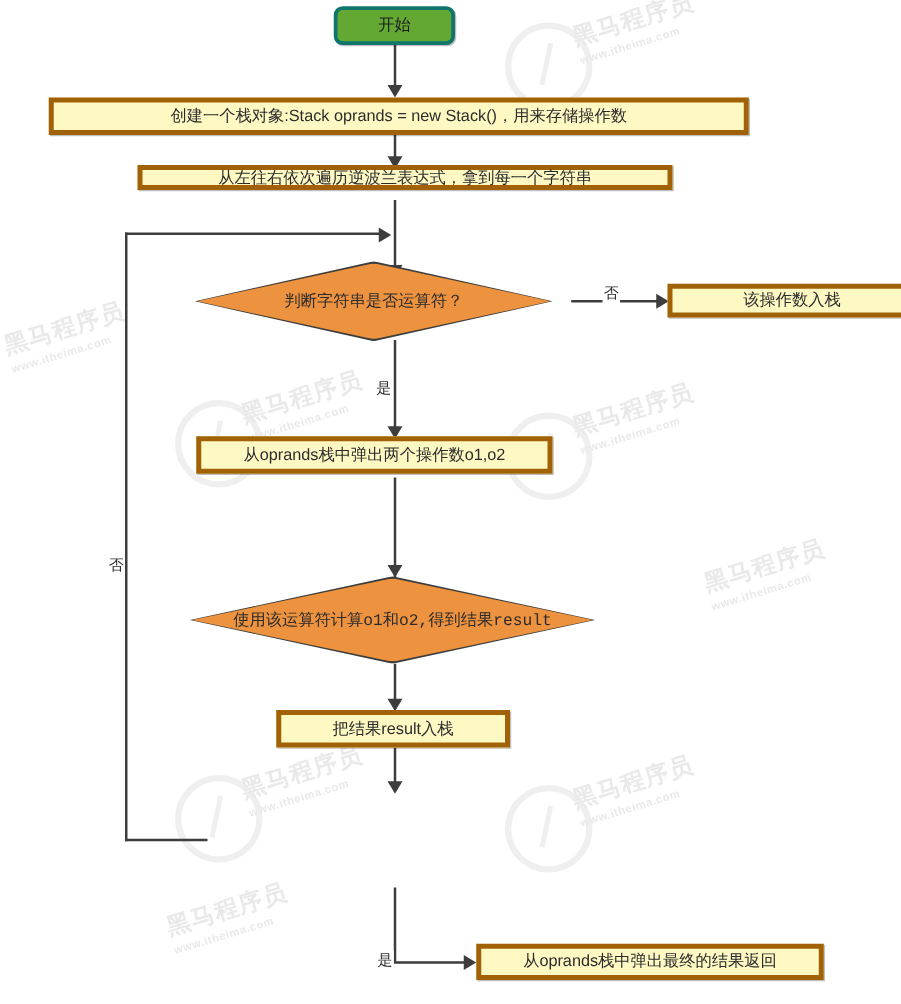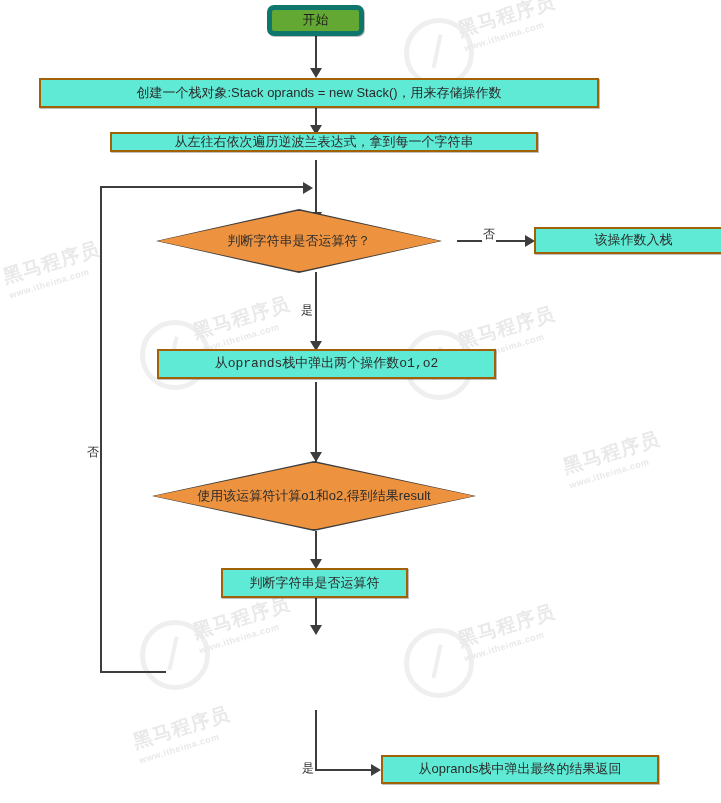--- a/index.html
+++ b/index.html
@@ -44,29 +44,29 @@
     box-sizing:border-box;
     display:flex;align-items:center;justify-content:center;
     color:#2b2b2b;
     font-size:13px;
     line-height:1.15;
     white-space:nowrap;
     z-index:5;
   }
   .node.start{
     background:#62a832;
-    border:5px solid #0f766e;
+    border:3px solid #0f766e;
     border-radius:7px;
     box-shadow:1px 1px 0 rgba(0,0,0,.25);
     color:#1d1d1d;
     justify-content:center;
   }
   .node.proc{
-    background:#5eead4;
-    border:2px solid #a16207;
+    background:#fef9c3;
+    border:4px solid #a16207;
     box-shadow:1px 1px 0 rgba(0,0,0,.25);
   }
   .dec-wrap{position:absolute;z-index:4;}
   .dec-outline{
     position:absolute;inset:0;
     background:#3d3d3d;
     clip-path:polygon(50% 0%,100% 50%,50% 100%,0% 50%);
   }
   .dec-fill{
     position:absolute;inset:1.6px;
@@ -209,32 +209,32 @@
   <div class="dec-wrap" style="left:156px;top:209px;width:286px;height:64px;">
     <div class="dec-outline"></div>
     <div class="dec-fill"></div>
     <div class="dec-label">判断字符串是否运算符？</div>
   </div>
 
   <div class="node proc" style="left:534px;top:227px;width:199px;height:27px;">
     <span>该操作数入栈</span>
   </div>
 
-  <div class="node proc" style="left:157px;top:349px;width:339px;height:30px;font-family:Liberation Mono, monospace;">
+  <div class="node proc" style="left:157px;top:349px;width:285px;height:30px;">
     <span>从oprands栈中弹出两个操作数o1,o2</span>
   </div>
 
-  <div class="dec-wrap" style="left:152px;top:461px;width:324px;height:70px;">
+  <div class="dec-wrap" style="left:152px;top:461px;width:324px;height:70px;font-family:Liberation Mono, monospace;">
     <div class="dec-outline"></div>
     <div class="dec-fill"></div>
     <div class="dec-label">使用该运算符计算o1和o2,得到结果result</div>
   </div>
 
   <div class="node proc" style="left:221px;top:568px;width:187px;height:30px;">
-    <span>判断字符串是否运算符</span>
+    <span>把结果result入栈</span>
   </div>
 
 
   <div class="node proc" style="left:381px;top:755px;width:278px;height:29px;">
     <span>从oprands栈中弹出最终的结果返回</span>
   </div>
 
 </div>
 
 </body></html>

